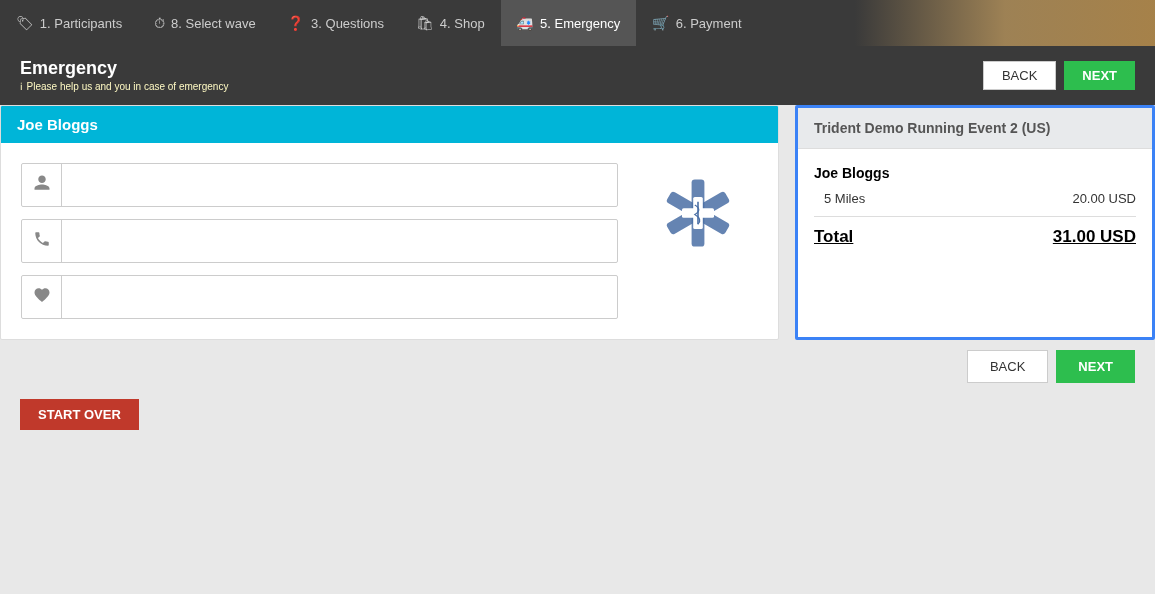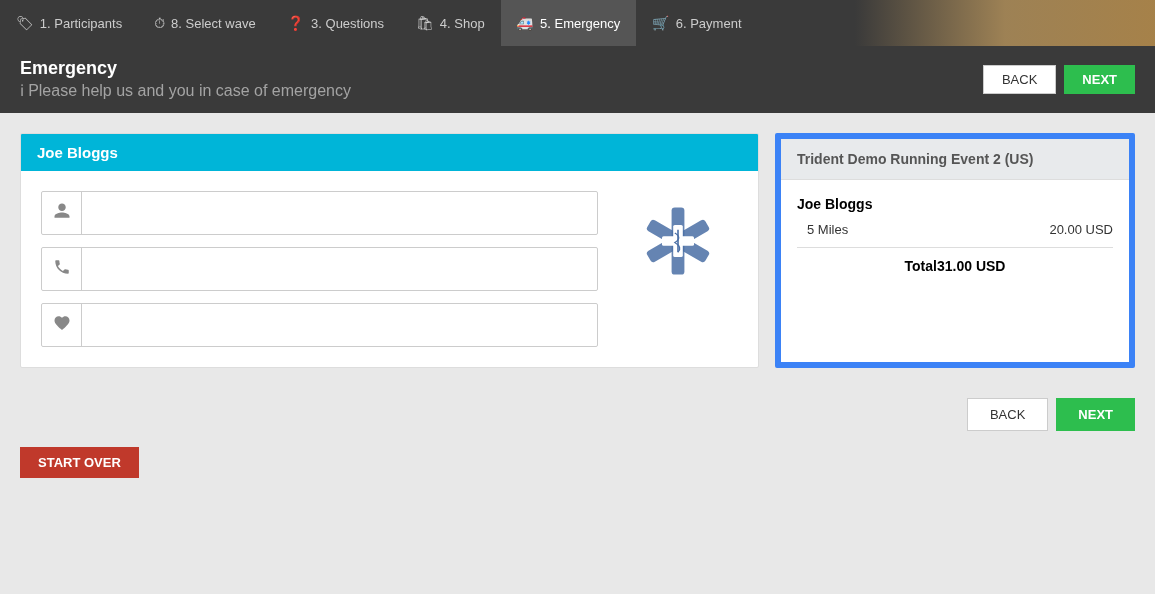--- a/index.html
+++ b/index.html
@@ -44,21 +44,21 @@
     
     .page-header {
       background: #3a3a3a;
       color: #fff;
       padding: 12px 20px;
       display: flex;
       justify-content: space-between;
       align-items: center;
     }
     .page-header-left h2 { font-size: 18px; font-weight: bold; }
-    .page-header-left p { font-size: 16px; color: #a3a3a3; }
+    .page-header-left p { font-size: 10px; color: #fef9c3; }
     .page-header-left p span { margin-right: 4px; }
     .header-buttons { display: flex; gap: 8px; }
     .btn-back {
       background: #fff;
       border: 1px solid #ccc;
       color: #333;
       padding: 6px 18px;
       cursor: pointer;
       font-size: 13px;
     }
@@ -67,21 +67,20 @@
       border: none;
       color: #fff;
       padding: 6px 18px;
       cursor: pointer;
       font-size: 13px;
       font-weight: bold;
     }
 
     
     .main-content {
-      padding: 20px;
       display: flex;
       gap: 16px;
     }
 
     
     .left-panel {
       flex: 1;
       background: #fff;
       border: 1px solid #ddd;
       border-radius: 2px;
@@ -130,21 +129,21 @@
       display: flex;
       align-items: center;
       justify-content: center;
       padding: 10px 20px;
     }
 
     
     .right-panel {
       width: 360px;
       background: #fff;
-      border: 6px solid #3b82f6;
+      border: 3px solid #3b82f6;
       border-radius: 2px;
       flex-shrink: 0;
     }
     .right-panel-header {
       background: #e8eaec;
       padding: 12px 16px;
       font-size: 14px;
       color: #555;
       font-weight: bold;
       border-bottom: 1px solid #ddd;
@@ -156,24 +155,25 @@
       justify-content: space-between;
       margin-bottom: 6px;
       font-size: 13px;
       color: #333;
       align-items: flex-end;
     }
     .order-line .label { padding-left: 10px; }
     .order-divider { border: none; border-top: 1px solid #ddd; margin: 10px 0; }
     .order-total {
       display: flex;
-      justify-content: center;
-      font-weight: bold;
-      font-size: 14px;
+      justify-content: space-between;
+      font-weight: bold;
+      font-size: 17px;
       margin-bottom: 10px;
+      text-decoration: underline;
     }
     .fee-note {
       font-size: 11px;
       color: #888;
       font-style: italic;
       text-align: center;
     }
 
     
     .bottom-buttons {

